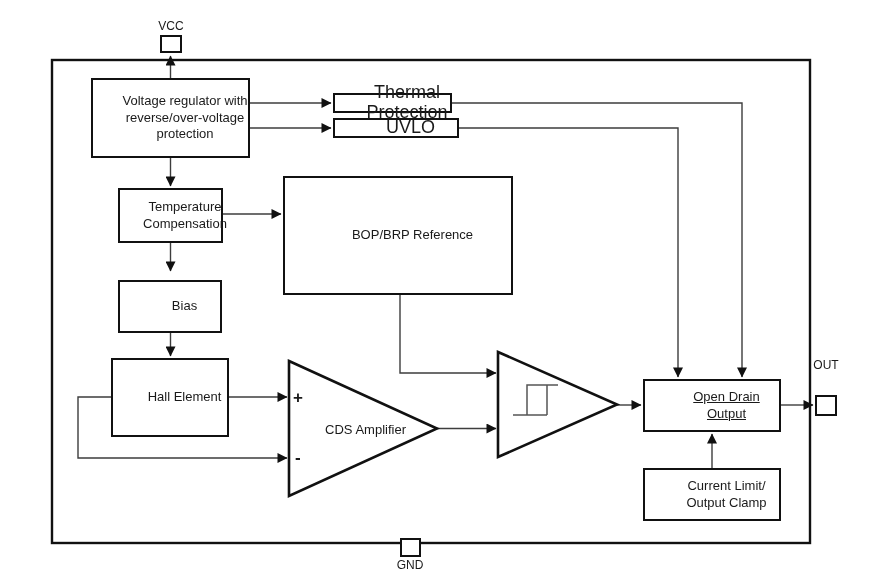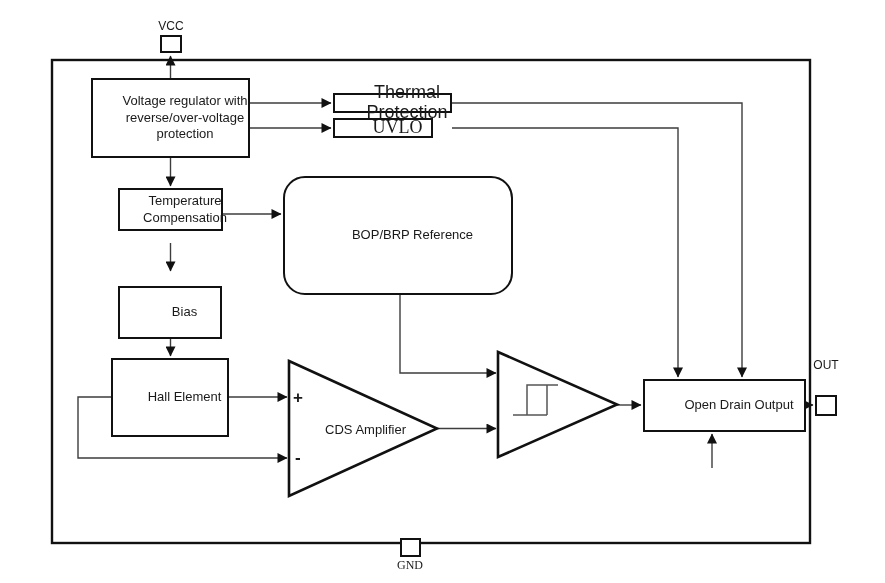--- a/index.html
+++ b/index.html
@@ -115,52 +115,56 @@
   <div class="blk" style="left:91px;top:78px;width:159px;height:80px;">
     <span>Voltage regulator with</span>
     <span>reverse/over-voltage</span>
     <span>protection</span>
   </div>
 
   <div class="blk small" style="left:333px;top:93px;width:119px;height:20px;">
     <span>Thermal Protection</span>
   </div>
 
-  <div class="blk small" style="left:333px;top:118px;width:100px;height:20px;font-family:Liberation Serif, serif;">
+  <div class="blk small" style="left:333px;top:118px;width:126px;height:20px;">
     <span>UVLO</span>
   </div>
 
-  <div class="blk" style="left:118px;top:188px;width:105px;height:43px;">
+  <div class="blk" style="left:118px;top:188px;width:105px;height:55px;">
     <span>Temperature</span>
     <span>Compensation</span>
   </div>
 
-  <div class="blk" style="left:283px;top:176px;width:230px;height:119px;border-radius:22px;">
+  <div class="blk" style="left:283px;top:176px;width:230px;height:119px;">
     <span>BOP/BRP Reference</span>
   </div>
 
-  <div class="blk" style="left:118px;top:286px;width:104px;height:53px;">
+  <div class="blk" style="left:118px;top:280px;width:104px;height:53px;">
     <span>Bias</span>
   </div>
 
   <div class="blk" style="left:111px;top:358px;width:118px;height:79px;justify-content:center;">
     <span>Hall Element</span>
   </div>
 
-  <div class="blk" style="left:643px;top:379px;width:163px;height:53px;">
+  <div class="blk" style="left:643px;top:379px;width:138px;height:53px;text-decoration:underline;">
     <span>Open Drain Output</span>
   </div>
 
+  <div class="blk" style="left:643px;top:468px;width:138px;height:53px;">
+    <span>Current Limit/</span>
+    <span>Output Clamp</span>
+  </div>
 
   <div class="trilabel" style="left:296px;top:422px;width:110px;">CDS Amplifier</div>
   <div class="sign" style="left:293px;top:389px;">+</div>
   <div class="sign" style="left:295px;top:449px;">-</div>
 
   <div class="pinlabel" style="left:146px;top:19px;">VCC</div>
   <div class="pad" style="left:160px;top:35px;width:22px;height:18px;"></div>
 
   <div class="pad" style="left:400px;top:538px;width:21px;height:19px;"></div>
-  <div class="pinlabel" style="left:385px;top:558px;font-family:Liberation Serif, serif;">GND</div>
+  <div class="pinlabel" style="left:385px;top:558px;">GND</div>
 
   <div class="pinlabel" style="left:801px;top:358px;">OUT</div>
   <div class="pad" style="left:815px;top:395px;width:22px;height:21px;"></div>
 
 </div>
 
 </body></html>

